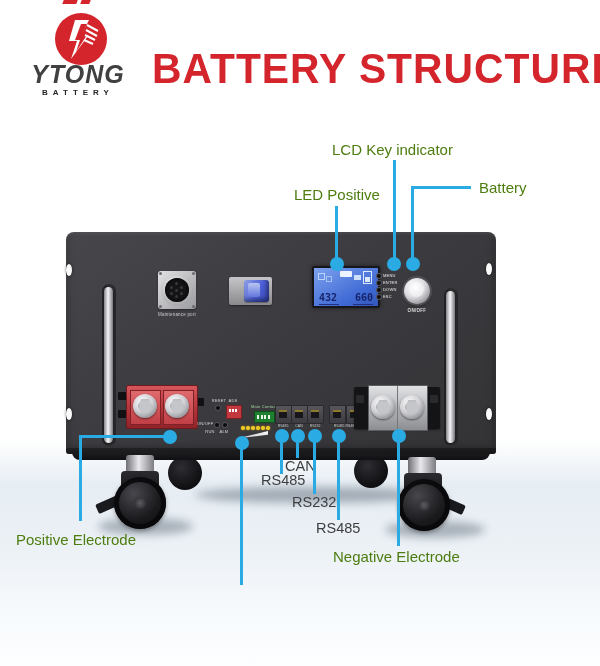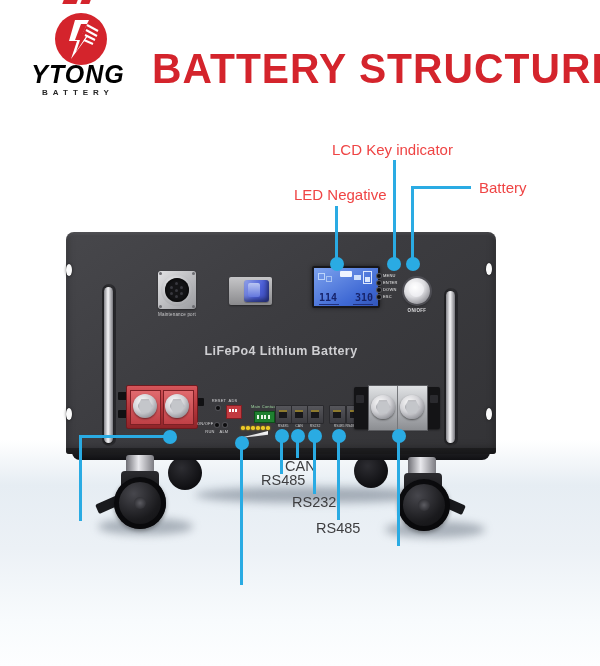--- a/index.html
+++ b/index.html
@@ -1,20 +1,20 @@
 <!DOCTYPE html>
 <html><head>
 <meta charset="utf-8">
 <style>
   html,body{margin:0;padding:0;background:#fff;}
   .stage{position:relative;width:600px;height:666px;background:#ffffff;overflow:hidden;
          font-family:"Liberation Sans",sans-serif;}
   .abs{position:absolute;}
   
-  .brand-name{font-size:25px;font-weight:bold;font-style:italic;color:#000000;letter-spacing:1px;text-align:center;}
+  .brand-name{font-size:25px;font-weight:bold;font-style:italic;color:#404040;letter-spacing:1px;text-align:center;}
   .brand-sub{font-size:8px;font-weight:bold;color:#262626;letter-spacing:5px;text-align:center;}
   .page-title{font-size:40px;font-weight:bold;color:#d4242c;letter-spacing:1px;white-space:nowrap;
               transform:scale(1.02,1.08);transform-origin:left top;
               text-shadow:0 0 1px rgba(255,255,255,.25);}
   
   .floor{background:linear-gradient(180deg,rgba(231,237,243,0) 0%,#e6edf3 20%,#ecf1f6 48%,#f8fbfd 80%,#fdfeff 100%);}
   .shadow-e{border-radius:50%;filter:blur(4px);}
   
   .panel{background:linear-gradient(145deg,#47474b 0%,#3c3c40 45%,#333336 100%);
          border-radius:8px 8px 3px 3px;
@@ -93,21 +93,21 @@
   .fork{background:linear-gradient(#2b2b2f,#121214);border-radius:4px 4px 7px 7px;}
   .wheel{border-radius:50%;background:radial-gradient(circle at 38% 32%,#47474d,#1a1a1d 55%,#0b0b0d);
          box-shadow:inset 0 0 0 5px rgba(8,8,10,.9),0 2px 4px rgba(0,0,0,.35);}
   .hub{border-radius:50%;background:radial-gradient(#5c5c62,#202024);}
   .brake{background:#191a1d;border-radius:2px;}
   .rear-wheel{border-radius:50%;background:radial-gradient(circle at 40% 35%,#2d2d32,#0f0f12 70%);}
   
   .clv{width:3px;background:#2aabe3;}
   .clh{height:3px;background:#2aabe3;}
   .cld{width:14px;height:14px;border-radius:50%;background:#2aabe3;}
-  .cll{color:#ef4444;font-size:15px;white-space:nowrap;}
+  .cll{color:#4d7c0f;font-size:15px;white-space:nowrap;}
   .cll-sm{color:#3e3e40;font-size:14.5px;white-space:nowrap;}
 </style>
 </head>
 <body>
 
 <div class="stage">
 
   <div class="abs" style="left:63px;top:0;width:14px;height:4px;background:#d4242c;transform:skewX(-20deg);"></div>
   <div class="abs" style="left:81px;top:0;width:9px;height:4px;background:#d4242c;transform:skewX(-20deg);"></div>
 
@@ -190,22 +190,22 @@
     </div>
 
     <div class="abs lcd" style="left:246px;top:34px;">
       <div class="lic" style="left:4px;top:5px;width:5px;height:5px;border:1px solid #bcd4fa;"></div>
       <div class="lic" style="left:12px;top:8px;width:4px;height:4px;border:1px solid #a9c4f2;"></div>
       <div class="lic" style="left:26px;top:3px;width:12px;height:6px;background:#eef4ff;border-radius:1px;"></div>
       <div class="lic" style="left:40px;top:7px;width:7px;height:5px;background:#cfe0fb;"></div>
       <div class="lic" style="right:6px;top:3px;width:7px;height:11px;border:1px solid #dbe7fd;">
         <div class="lic" style="left:1px;bottom:1px;width:5px;height:5px;background:#dbe7fd;"></div>
       </div>
-      <div class="abs lcd-num" style="left:5px;bottom:3px;">114</div>
-      <div class="abs lcd-num" style="right:5px;bottom:3px;">310</div>
+      <div class="abs lcd-num" style="left:5px;bottom:3px;">432</div>
+      <div class="abs lcd-num" style="right:5px;bottom:3px;">660</div>
       <div class="lic" style="left:5px;bottom:1px;width:20px;height:1px;background:#21307c;"></div>
       <div class="lic" style="right:5px;bottom:1px;width:20px;height:1px;background:#21307c;"></div>
     </div>
 
     <div class="abs" style="left:311px;top:40px;width:28px;">
       <div class="keyrow">
         <span class="keydot"></span>
         <span class="keylab">MENU</span>
       </div>
       <div class="keyrow">
@@ -220,21 +220,20 @@
         <span class="keydot"></span>
         <span class="keylab">ESC</span>
       </div>
     </div>
 
     <div class="abs obtn" style="left:338px;top:46px;">
       <div class="abs obtn-in"></div>
     </div>
     <div class="abs olabel" style="left:336px;top:76px;width:30px;">ON/OFF</div>
 
-    <div class="abs mt" style="left:0;top:112px;">LiFePo4 Lithium Battery</div>
 
     <div class="abs" style="left:56px;top:152px;width:80px;height:44px;">
       <div class="abs term-tab" style="left:-4px;top:8px;width:9px;height:8px;"></div>
       <div class="abs term-tab" style="left:-4px;top:26px;width:9px;height:8px;"></div>
       <div class="abs term-tab" style="left:73px;top:14px;width:9px;height:8px;"></div>
       <div class="abs pt-body" style="left:4px;top:1px;">
         <div class="abs pt-cell" style="left:3px;"></div>
         <div class="abs pt-cell" style="left:36px;"></div>
         <div class="abs bolt" style="left:6px;top:8px;">
           <div class="abs bolt-hex"></div>
@@ -292,32 +291,33 @@
       </div>
     </div>
 
     <div class="abs pbot" style="left:0;top:216px;width:430px;height:6px;"></div>
   </div>
 
   <div class="abs cll" style="left:332px;top:141px;">LCD Key indicator</div>
   <div class="abs clv" style="left:393px;top:160px;height:98px;"></div>
   <div class="abs cld" style="left:387px;top:257px;"></div>
 
-  <div class="abs cll" style="left:294px;top:186px;">LED Negative</div>
+  <div class="abs cll" style="left:294px;top:186px;">LED Positive</div>
   <div class="abs clv" style="left:335px;top:206px;height:52px;"></div>
   <div class="abs cld" style="left:330px;top:257px;"></div>
 
   <div class="abs cll" style="left:479px;top:179px;">Battery</div>
   <div class="abs clh" style="left:411px;top:186px;width:60px;"></div>
   <div class="abs clv" style="left:411px;top:186px;height:72px;"></div>
   <div class="abs cld" style="left:406px;top:257px;"></div>
 
   <div class="abs cld" style="left:163px;top:430px;"></div>
   <div class="abs clh" style="left:79px;top:435px;width:92px;"></div>
   <div class="abs clv" style="left:79px;top:435px;height:86px;"></div>
+  <div class="abs cll" style="left:16px;top:531px;">Positive Electrode</div>
 
   <div class="abs cld" style="left:235px;top:436px;"></div>
   <div class="abs clv" style="left:240px;top:447px;height:138px;"></div>
 
   <div class="abs cld" style="left:275px;top:429px;"></div>
   <div class="abs clv" style="left:280px;top:440px;height:34px;"></div>
   <div class="abs cll-sm" style="left:261px;top:472px;">RS485</div>
 
   <div class="abs cld" style="left:291px;top:429px;"></div>
   <div class="abs clv" style="left:296px;top:440px;height:18px;"></div>
@@ -326,14 +326,15 @@
   <div class="abs cld" style="left:308px;top:429px;"></div>
   <div class="abs clv" style="left:313px;top:440px;height:54px;"></div>
   <div class="abs cll-sm" style="left:292px;top:494px;">RS232</div>
 
   <div class="abs cld" style="left:332px;top:429px;"></div>
   <div class="abs clv" style="left:337px;top:440px;height:80px;"></div>
   <div class="abs cll-sm" style="left:316px;top:520px;">RS485</div>
 
   <div class="abs cld" style="left:392px;top:429px;"></div>
   <div class="abs clv" style="left:397px;top:440px;height:106px;"></div>
+  <div class="abs cll" style="left:333px;top:548px;">Negative Electrode</div>
 
 </div>
 
 </body></html>

